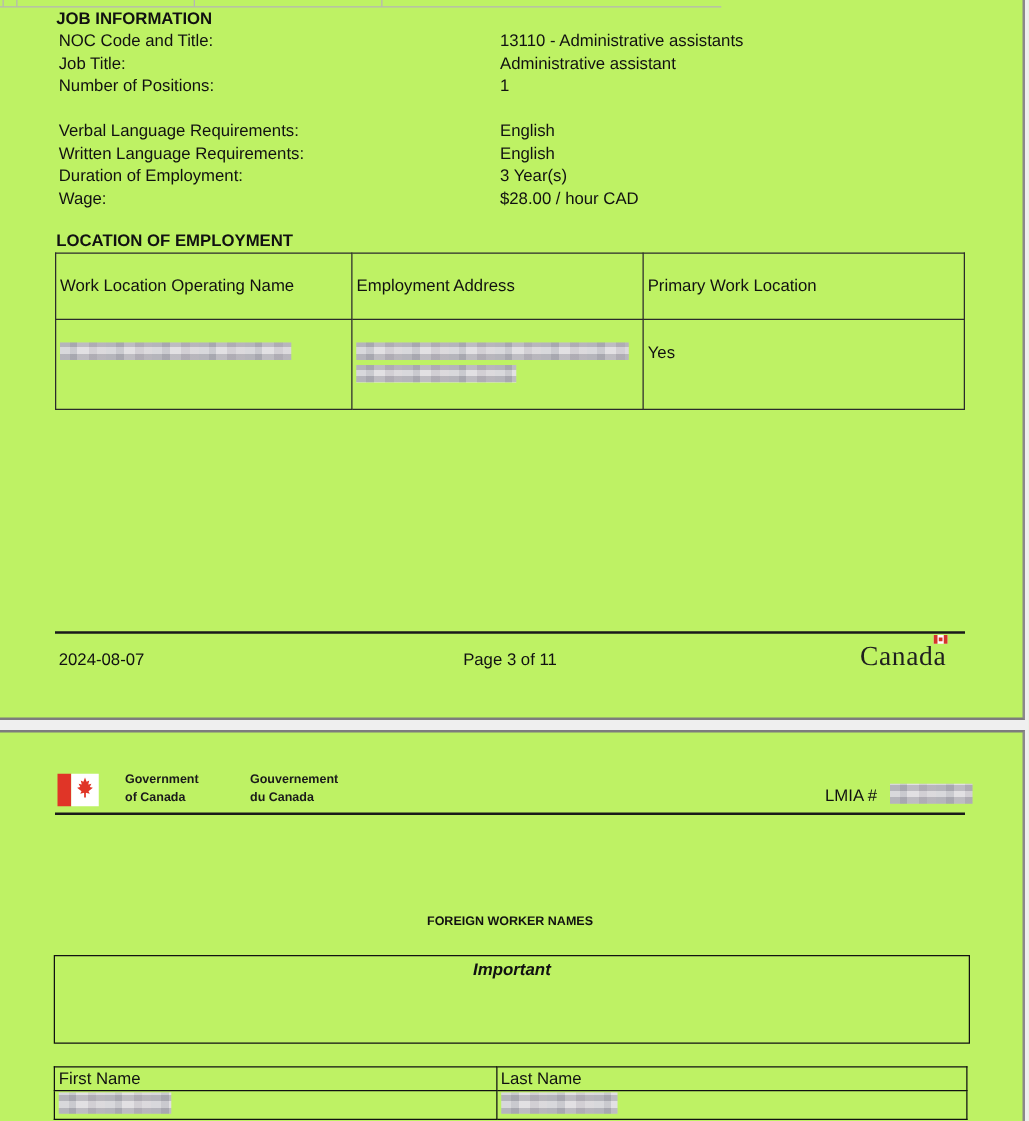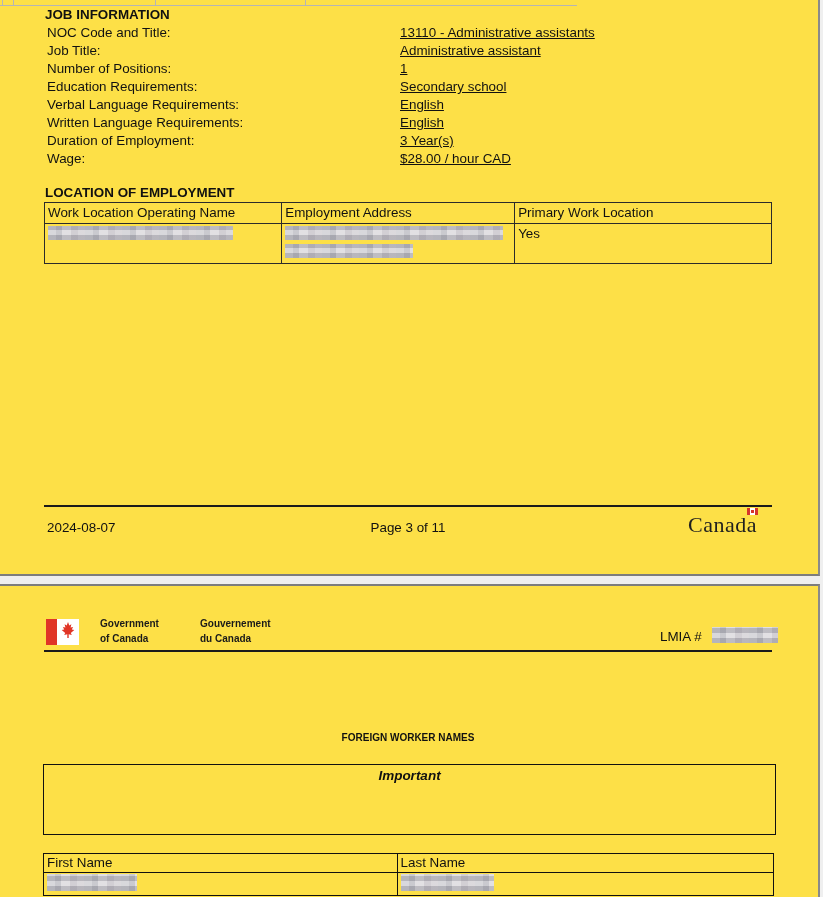--- a/index.html
+++ b/index.html
@@ -1,33 +1,33 @@
 <!DOCTYPE html>
 <html><head>
 <meta charset="utf-8">
 <style>
   html,body{margin:0;padding:0;}
   body{font-family:"Liberation Sans",sans-serif;background:#efefef;}
   .viewport{position:relative;width:823px;height:897px;overflow:hidden;background:#efefef;}
-  .page{position:absolute;left:0;width:818px;background:#fde047;border-right:2px solid #8a8a8a;}
+  .page{position:absolute;left:0;width:818px;background:#bef264;border-right:2px solid #8a8a8a;}
   .page1{top:0;height:574px;border-bottom:2px solid #7d7d7d;}
   .page2{top:584px;height:313px;border-top:2px solid #7d7d7d;}
   .abs{position:absolute;}
   .txt{font-size:13.4px;color:#111;white-space:nowrap;}
   .bold{font-weight:bold;}
   
   .remnant-h{top:5px;left:0;width:577px;height:1px;background:#b5b5b5;}
   .remnant-v{top:0;width:1px;height:5px;background:#b5b5b5;}
   
   .field-row{position:absolute;left:47px;width:724px;height:18px;}
   .field-label{position:absolute;left:0;top:0;}
-  .field-value{position:absolute;left:353px;top:0;text-decoration:underline;}
+  .field-value{position:absolute;left:353px;top:0;}
   
   .loc-table{top:202px;left:44px;width:728px;border:1px solid #2b2b2b;border-collapse:collapse;}
-  .loc-table td{border:1px solid #2b2b2b;padding:2px 3px;vertical-align:top;font-size:13.4px;color:#111;}
+  .loc-table td{border:1px solid #2b2b2b;padding:18px 3px;vertical-align:top;font-size:13.4px;color:#111;}
   .loc-head td{height:16px;}
   .loc-data td{height:33px;}
   
   .redact{display:inline-block;background:
     repeating-linear-gradient(0deg, rgba(130,130,140,0.30) 0 5px, rgba(255,255,255,0.25) 5px 10px),
     repeating-linear-gradient(90deg,#cbcbd0 0 8px,#b8b8bf 8px 14px,#d8d6da 14px 23px,#c3bfc6 23px 30px,#d0cdd2 30px 37px);}
   
   .foot-rule{top:505px;left:44px;width:728px;height:2px;background:#1a1a1a;}
   .wordmark{font-family:"Liberation Serif",serif;font-size:22px;color:#1f1f1f;position:relative;letter-spacing:0.5px;}
   .wm-flag{position:absolute;right:-1px;top:-4px;width:5px;height:7px;border-left:3px solid #d6352b;border-right:3px solid #d6352b;background:#fff;}
@@ -69,24 +69,20 @@
       <span class="field-label txt">NOC Code and Title:</span>
       <span class="field-value txt">13110 - Administrative assistants</span>
     </div>
     <div class="field-row" style="top:43px;">
       <span class="field-label txt">Job Title:</span>
       <span class="field-value txt">Administrative assistant</span>
     </div>
     <div class="field-row" style="top:61px;">
       <span class="field-label txt">Number of Positions:</span>
       <span class="field-value txt">1</span>
-    </div>
-    <div class="field-row" style="top:79px;">
-      <span class="field-label txt">Education Requirements:</span>
-      <span class="field-value txt">Secondary school</span>
     </div>
     <div class="field-row" style="top:97px;">
       <span class="field-label txt">Verbal Language Requirements:</span>
       <span class="field-value txt">English</span>
     </div>
     <div class="field-row" style="top:115px;">
       <span class="field-label txt">Written Language Requirements:</span>
       <span class="field-value txt">English</span>
     </div>
     <div class="field-row" style="top:133px;">

